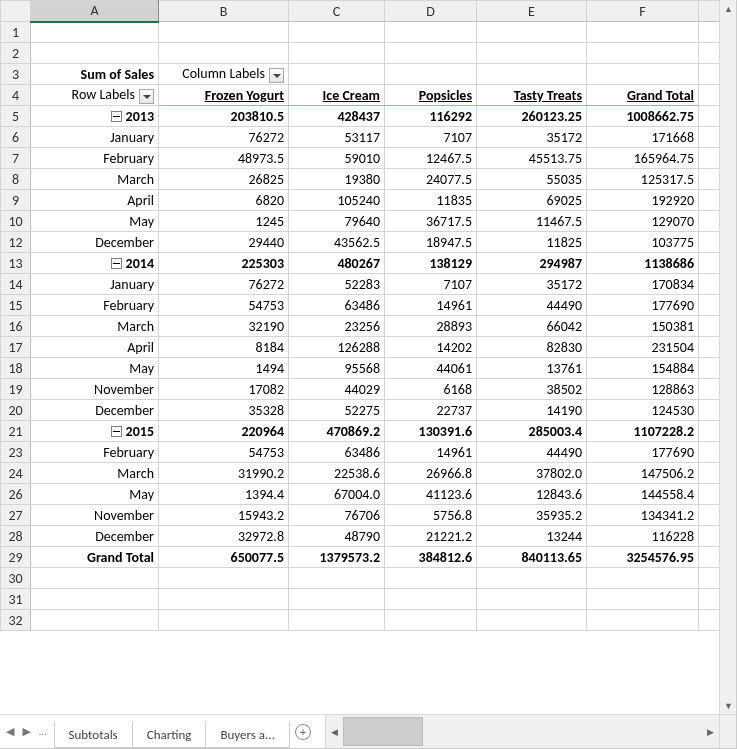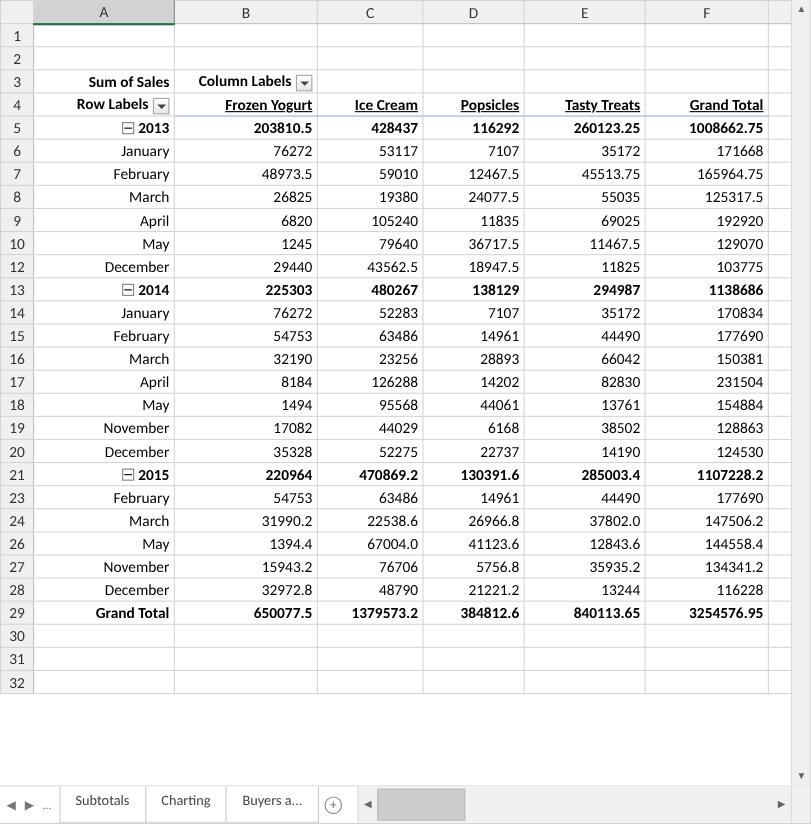--- a/index.html
+++ b/index.html
@@ -58,21 +58,21 @@
   }
   col.c-rowhead { width: 30px; }
   col.c-a { width: 128px; }
   col.c-b { width: 130px; }
   col.c-c { width: 96px; }
   col.c-d { width: 92px; }
   col.c-e { width: 110px; }
   col.c-f { width: 112px; }
   col.c-g { width: 40px; }
   td.pivot-title { background: #dce6f1; text-align: left; font-weight: 700; margin-left: 45px; }
-  td.pivot-header { background: #dce6f1; text-align: left; font-weight: 700; }
+  td.pivot-header { background: #dce6f1; text-align: left; font-weight: 400; }
   td.pivot-blank-header { background: #dce6f1; }
   td.pivot-col-label { text-align: left; font-weight: 700; border-bottom: 1px solid #95b3d7 !important; text-decoration: underline; }
   td.pivot-col-label.right { text-align: right; }
   td.pivot-year { text-align: left; font-weight: 700; border-top: 1px solid #95b3d7 !important; }
   td.pivot-year-val { font-weight: 700; border-top: 1px solid #95b3d7 !important; }
   td.pivot-month { text-align: left; padding-left: 36px; }
   td.pivot-grand { background: #dce6f1; font-weight: 700; text-align: left; border-top: 1px solid #95b3d7 !important; }
   td.pivot-grand-val { background: #dce6f1; font-weight: 700; border-top: 1px solid #95b3d7 !important; }
 
   .dropdown-btn {
@@ -140,20 +140,21 @@
     display: flex;
     align-items: center;
     padding: 0 6px;
     gap: 8px;
     color: #777;
   }
   .tab-nav span { font-size: 11px; cursor: default; }
   .tab-nav .ellipsis { letter-spacing: 1px; }
   .tabs {
     display: flex;
+    align-items: flex-end;
     height: 100%;
   }
   .tab {
     padding: 6px 14px 5px 14px;
     border: 1px solid #ccc;
     border-top: none;
     background: #fff;
     margin-right: -1px;
     font-size: 13px;
     color: #444;

